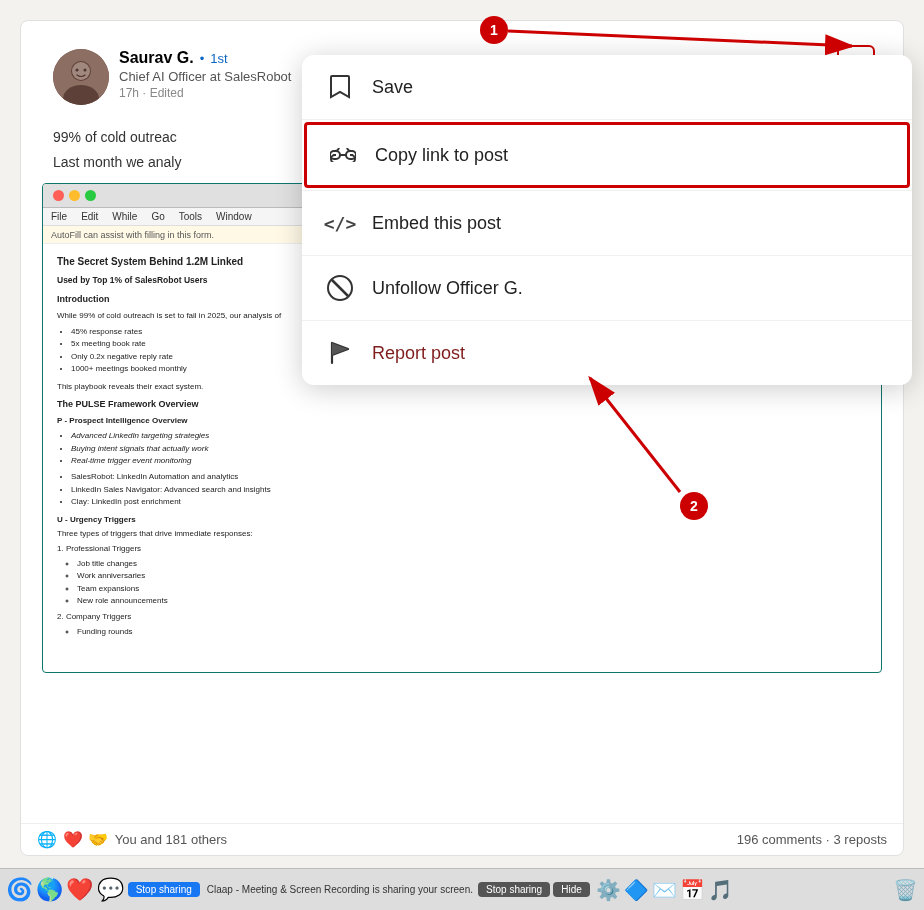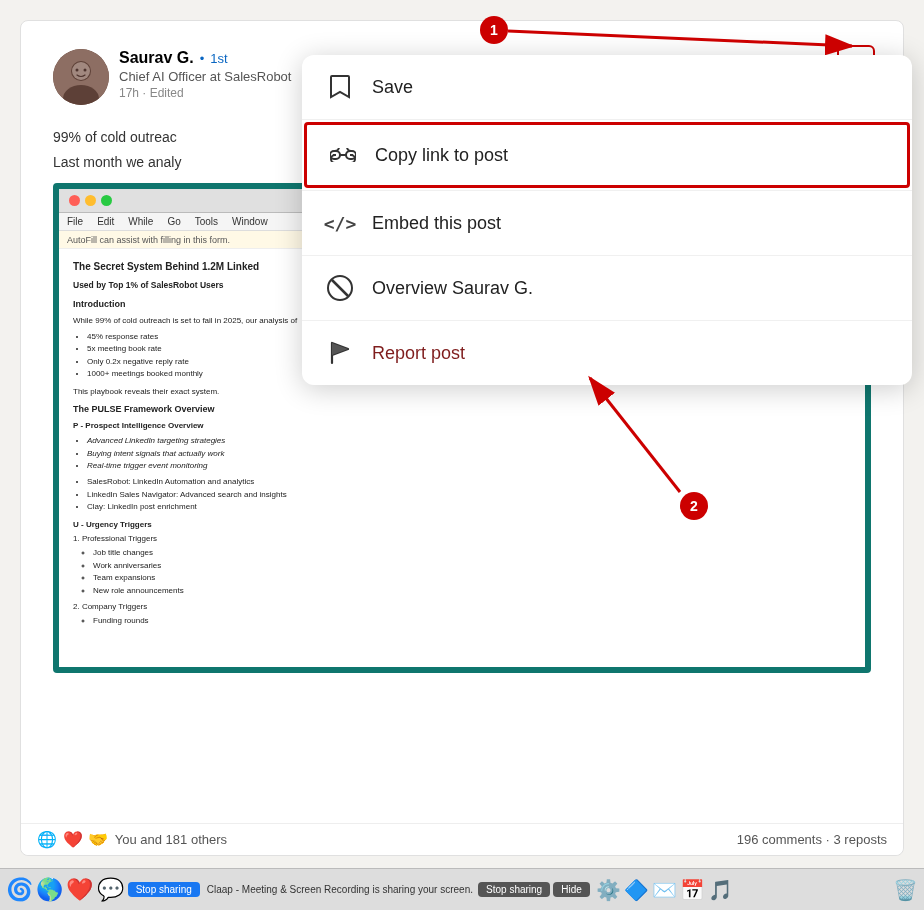--- a/index.html
+++ b/index.html
@@ -73,21 +73,21 @@
       <button style="width:38px; height:38px; border:2.5px solid #cc0000; border-radius:6px; background:#fff; cursor:pointer; display:flex; align-items:center; justify-content:center; font-size:18px; color:#444; letter-spacing:1px; flex-shrink:0; position:absolute; right:12px; top:8px;">
         <span style="line-height:1;">···</span>
       </button>
     </div>
 
     <div style="padding:10px 16px 0 16px;">
       <div style="font-size:14px; color:#333; line-height:1.5;">99% of cold outreac</div>
       <div style="font-size:14px; color:#333; line-height:1.5; margin-top:4px;">Last month we analy</div>
     </div>
 
-    <div style="margin:10px 16px; border:6px solid #0f766e; border-radius:4px; overflow:hidden; height:490px; background:#fff;">
+    <div style="margin:10px 5px; border:1px solid #0f766e; border-radius:4px; overflow:hidden; height:490px; background:#fff;">
 
       <div style="background:#e0e0e0; height:24px; display:flex; align-items:center; padding:0 10px; position:relative; border-bottom:1px solid #bbb;">
         <div style="display:flex; gap:5px; align-items:center;">
           <div style="width:11px; height:11px; border-radius:50%; background:#ff5f57;"></div>
           <div style="width:11px; height:11px; border-radius:50%; background:#ffbd2e;"></div>
           <div style="width:11px; height:11px; border-radius:50%; background:#28ca42;"></div>
         </div>
         <div style="position:absolute; left:50%; transform:translateX(-50%); font-size:11px; font-weight:600; color:#333; display:flex; gap:8px; align-items:center;">
           <span style="color:#e06020; font-weight:600;">Preview</span>
           <span style="color:#333;">markdowntohtml.com.pdf</span>
@@ -126,20 +126,21 @@
           <li>Advanced LinkedIn targeting strategies</li>
           <li>Buying intent signals that actually work</li>
           <li>Real-time trigger event monitoring</li>
         </ul>
         <ul style="padding-left:14px; margin-bottom:5px;">
           <li>SalesRobot: LinkedIn Automation and analytics</li>
           <li>LinkedIn Sales Navigator: Advanced search and insights</li>
           <li>Clay: LinkedIn post enrichment</li>
         </ul>
         <div style="font-weight:700; margin-bottom:2px;">U - Urgency Triggers</div>
+        <div style="margin-bottom:3px;">Three types of triggers that drive immediate responses:</div>
         <div style="margin-bottom:2px;">1. Professional Triggers</div>
         <ul style="padding-left:20px; margin-bottom:4px; list-style-type:circle;">
           <li>Job title changes</li>
           <li>Work anniversaries</li>
           <li>Team expansions</li>
           <li>New role announcements</li>
         </ul>
         <div style="margin-bottom:2px;">2. Company Triggers</div>
         <ul style="padding-left:20px; list-style-type:circle;">
           <li>Funding rounds</li>
@@ -189,21 +190,21 @@
       <span style="font-size:18px; color:#222;">Embed this post</span>
     </div>
 
     <div style="display:flex; align-items:center; padding:18px 24px; gap:18px; border-bottom:1px solid #f0f0f0; cursor:pointer;">
       <div style="width:28px; height:28px; display:flex; align-items:center; justify-content:center;">
         <svg width="26" height="26" viewBox="0 0 26 26" fill="none">
           <circle cx="13" cy="13" r="12" stroke="#333" stroke-width="2" fill="none"></circle>
           <line x1="5" y1="5" x2="21" y2="21" stroke="#333" stroke-width="2.5"></line>
         </svg>
       </div>
-      <span style="font-size:18px; color:#222;">Overview Saurav G.</span>
+      <span style="font-size:18px; color:#222;">Unfollow Officer G.</span>
     </div>
 
     <div style="display:flex; align-items:center; padding:18px 24px; gap:18px; cursor:pointer;">
       <div style="width:28px; height:28px; display:flex; align-items:center; justify-content:center;">
         <svg width="22" height="24" viewBox="0 0 22 24" fill="none">
           <path d="M3 2v20M3 2l16 6-16 6" stroke="#333" stroke-width="2.2" stroke-linecap="round" stroke-linejoin="round" fill="#555"></path>
           <path d="M3 2l16 6-16 6z" fill="#555"></path>
         </svg>
       </div>
       <span style="font-size:18px; color:#7f1d1d;">Report post</span>

